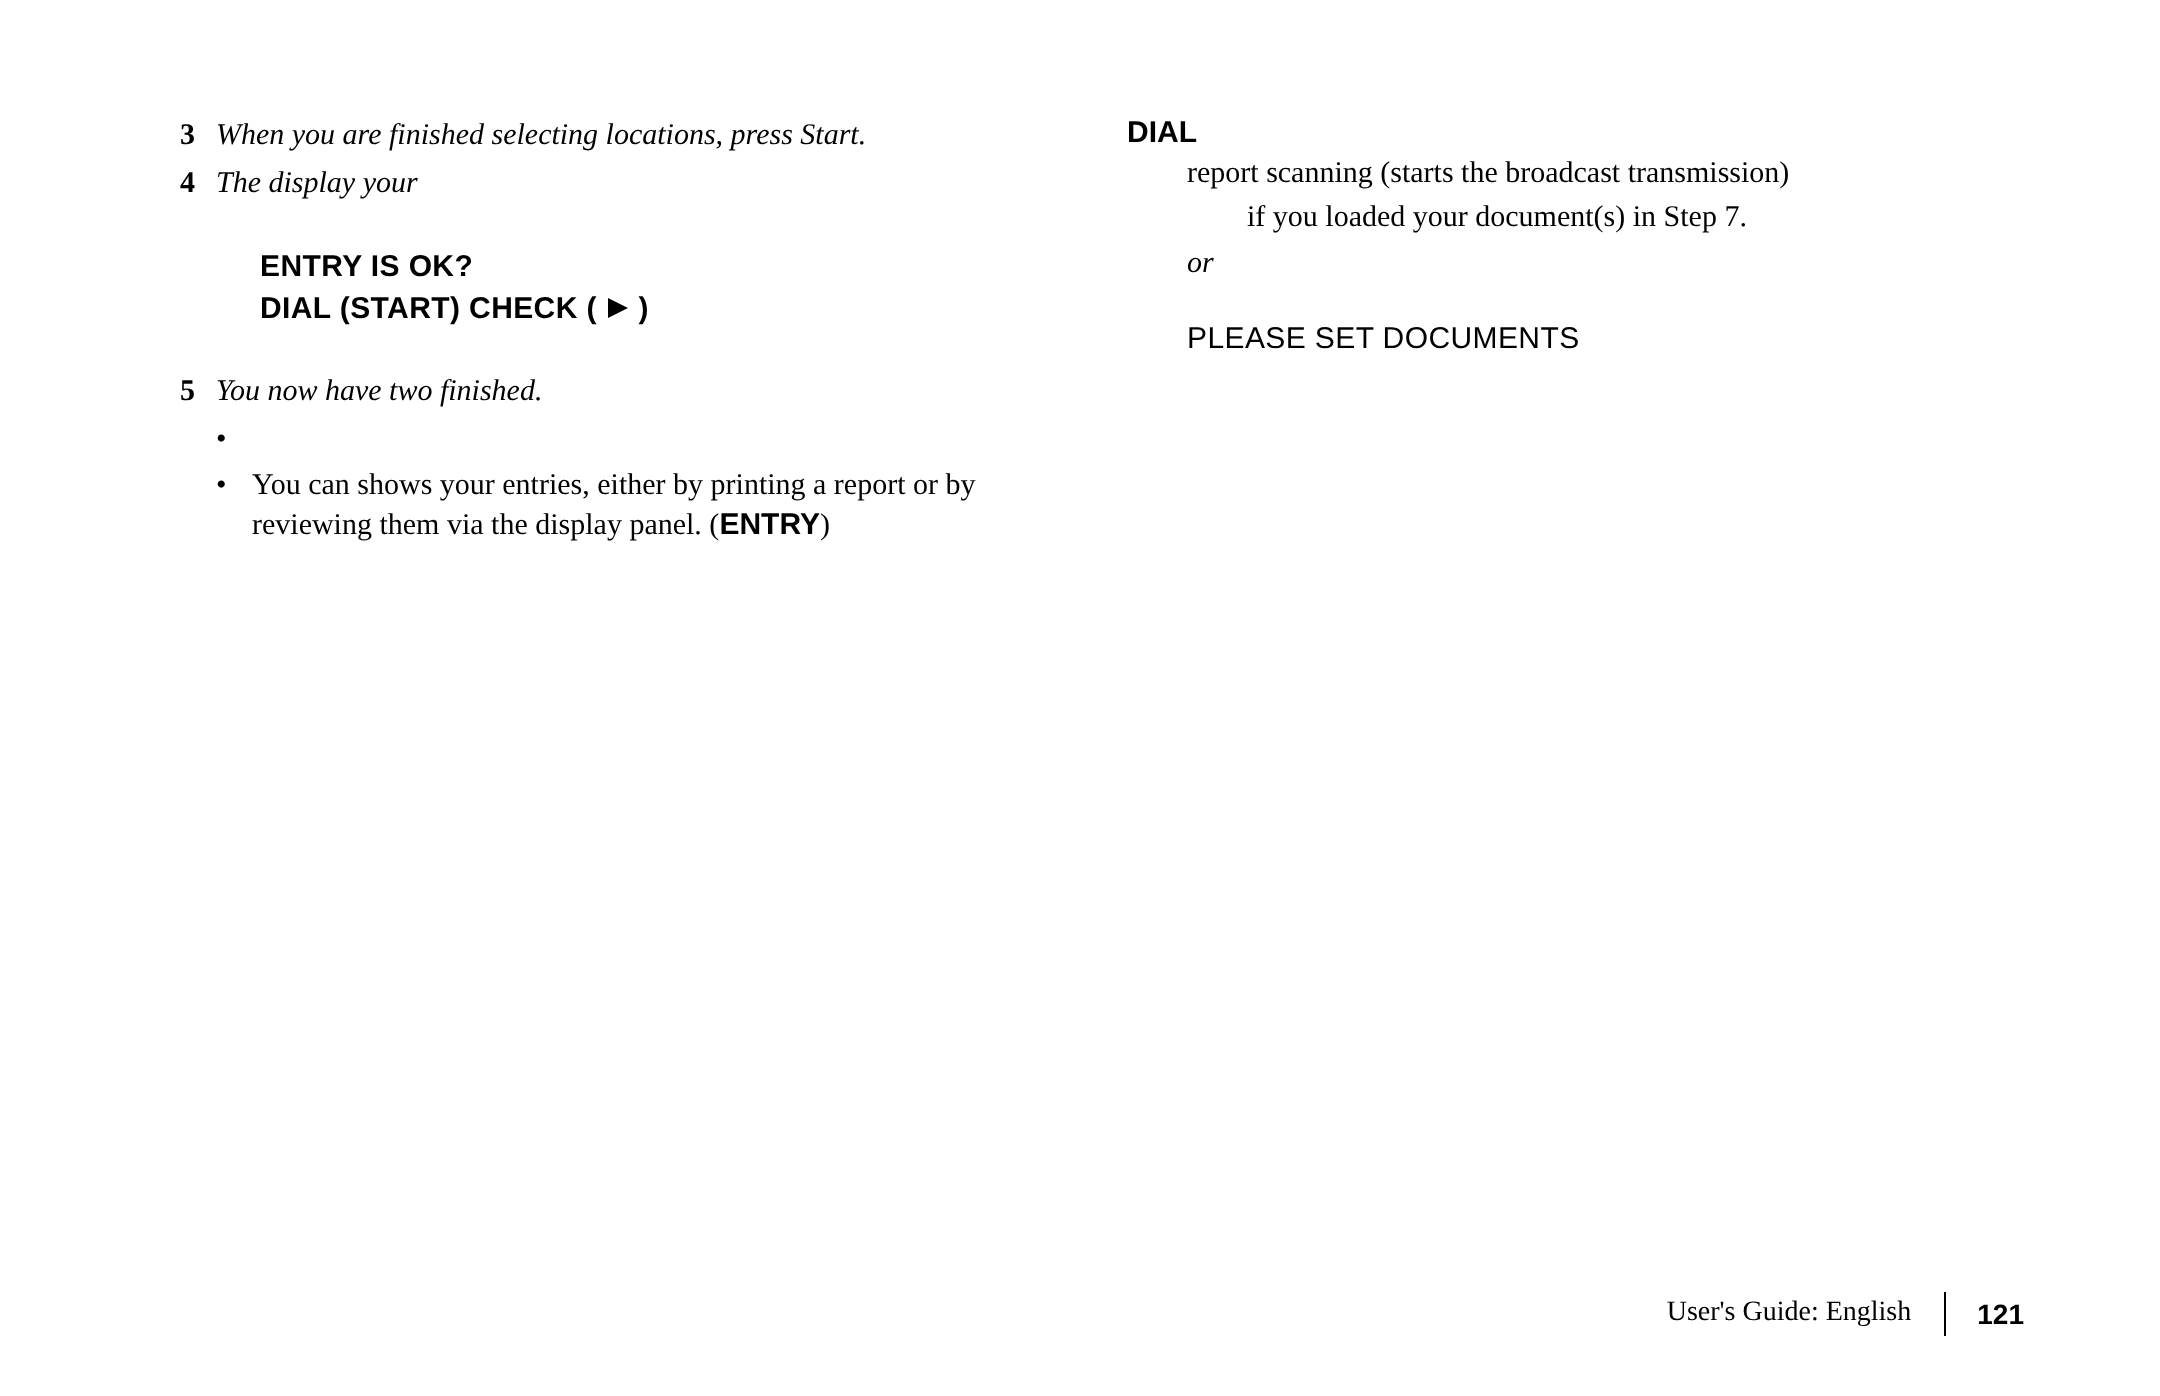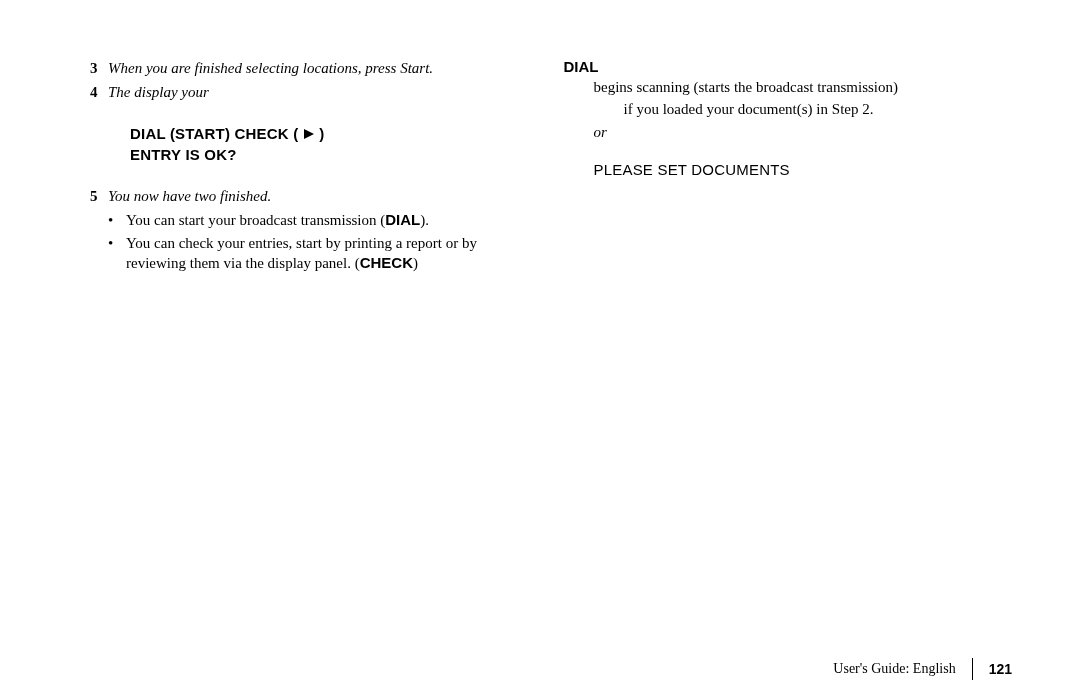--- a/index.html
+++ b/index.html
@@ -63,21 +63,21 @@
   .indent2 { margin-left: 60px; line-height: 1.35; margin-top: 2px; }
   .or-style { font-style: italic; margin-left: 30px; margin-top: 4px; margin-bottom: 4px; }
   .display-block2 {
     font-family: Arial, Helvetica, sans-serif;
     font-weight: normal;
     letter-spacing: 0.2px;
     margin: 20px 0 0 30px;
   }
   .footer {
     position: absolute;
-    bottom: 18px;
+    bottom: 30px;
     right: 68px;
     display: flex;
     align-items: center;
     font-size: 14px;
     gap: 16px;
   }
   .footer .divider {
     width: 1px;
     height: 22px;
     background: #000;
@@ -99,59 +99,56 @@
       <span class="ol-num">3</span>
       <span class="ol-body">When you are finished selecting locations, press Start.</span>
     </div>
 
     <div class="ol-item">
       <span class="ol-num">4</span>
       <span class="ol-body">The display your</span>
     </div>
 
     <div class="display-block">
+      <div>ENTRY IS OK?</div>
       <div>
         <span>DIAL (START) CHECK (</span>
         <span class="tri"><svg width="12" height="12" viewBox="0 0 12 12">
               <polygon points="1,1 11,6 1,11" fill="#000"></polygon>
             </svg></span>
         <span>)</span>
       </div>
-      <div>ENTRY IS OK?</div>
     </div>
 
     <div class="ol-item">
       <span class="ol-num">5</span>
       <span class="ol-body">You now have two finished.</span>
     </div>
 
     <div class="bullet-item">
       <span class="bullet-dot">•</span>
-      <span>
-        <span>You can start your broadcast transmission (</span><span class="inline-bold">DIAL</span><span>).</span>
-      </span>
     </div>
 
     <div class="bullet-item">
       <span class="bullet-dot">•</span>
       <span>
-        <span>You can check your entries, start by printing a report or by reviewing them via the display panel. (</span><span class="inline-bold">CHECK</span><span>)</span>
+        <span>You can shows your entries, either by printing a report or by reviewing them via the display panel. (</span><span class="inline-bold">ENTRY</span><span>)</span>
       </span>
     </div>
 
   </div>
 
   <div class="col">
 
     <div class="sect-heading">DIAL</div>
 
 
-    <div class="indent1">begins scanning (starts the broadcast transmission)</div>
+    <div class="indent1">report scanning (starts the broadcast transmission)</div>
 
-    <div class="indent2">if you loaded your document(s) in Step 2.</div>
+    <div class="indent2">if you loaded your document(s) in Step 7.</div>
 
     <div class="or-style">or</div>
 
 
     <div class="display-block2">PLEASE SET DOCUMENTS</div>
 
   </div>
 
 </div>
 

